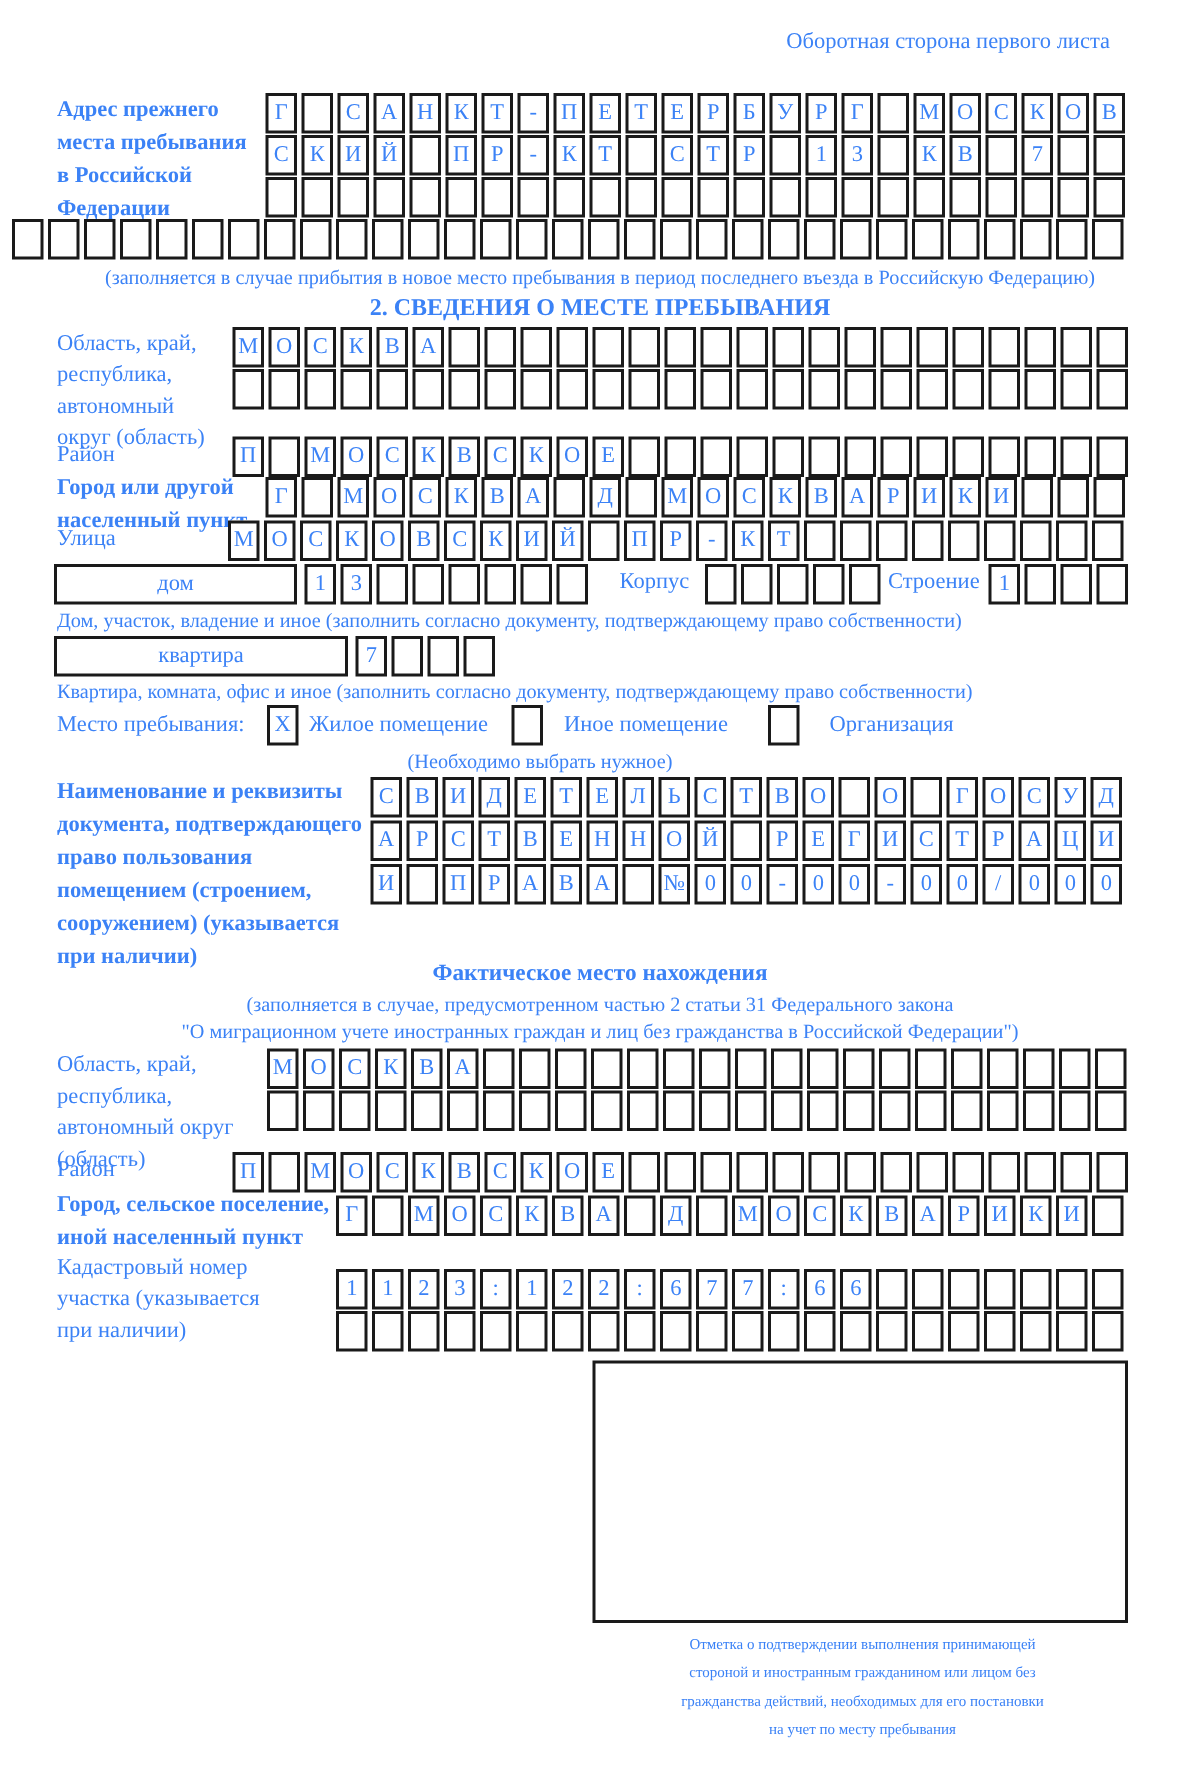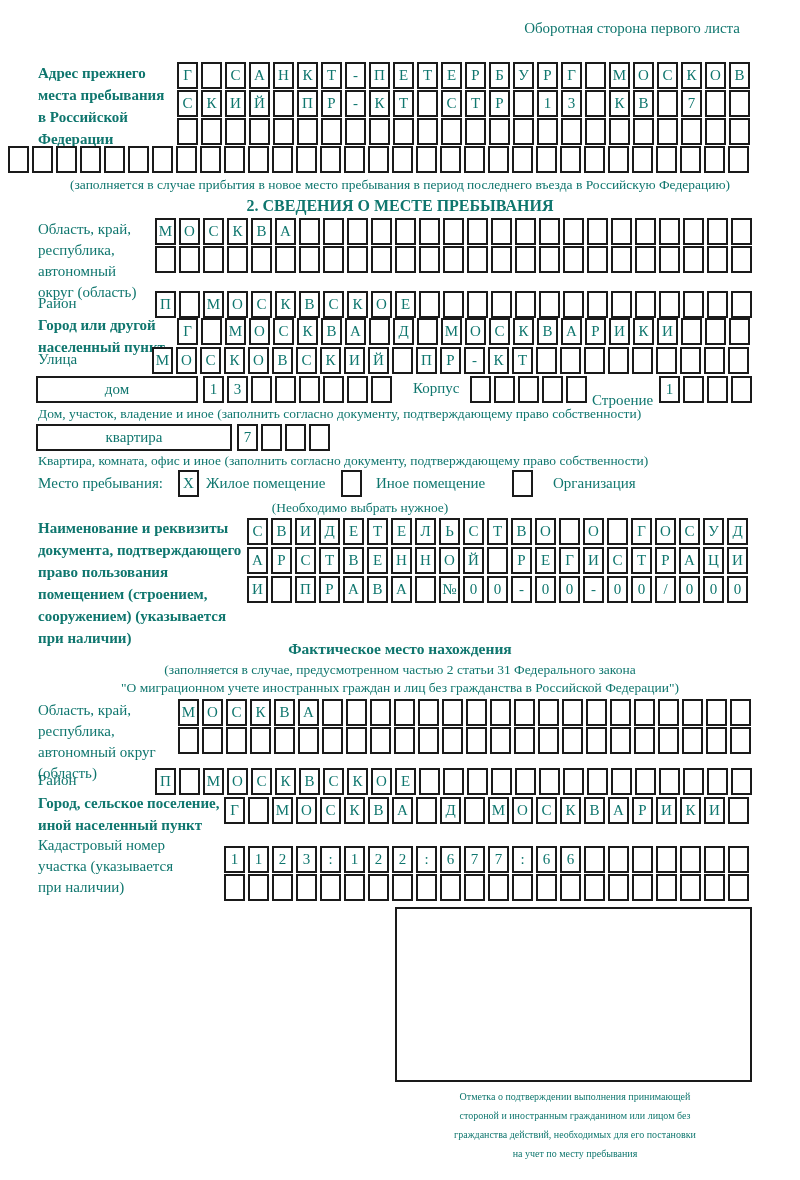--- a/index.html
+++ b/index.html
@@ -1,18 +1,18 @@
 <!DOCTYPE html>
 <html lang="ru"><head>
 <meta charset="utf-8">
 <title>Форма — оборотная сторона первого листа</title>
 <style>
   html,body{margin:0;padding:0;background:#fff;}
   .page{position:relative;width:800px;height:1180px;background:#fff;
-        font-family:"Liberation Serif",serif;color:#0f766e;overflow:hidden;}
+        font-family:"Liberation Serif",serif;color:#3b82f6;overflow:hidden;}
   .hdr{position:absolute;top:20px;right:60px;font-size:15px;}
   .lbl{position:absolute;font-size:15px;line-height:21px;}
   .lbl.lh22{line-height:22px;font-weight:bold;}
   .note{position:absolute;font-size:13.5px;text-align:right;}
   .center{left:0;width:100%;text-align:center;}
   .title{position:absolute;font-weight:bold;font-size:16px;}
   .cellrow{position:absolute;display:flex;gap:3px;}
   .cell{flex:0 0 21px;width:21px;height:27px;border:2px solid #1a1a1a;box-sizing:border-box;
         display:flex;align-items:center;justify-content:center;font-size:15px;background:#fff;}
   .widebox{position:absolute;height:27px;border:2px solid #1a1a1a;box-sizing:border-box;
@@ -313,21 +313,21 @@
       <span class="cell"></span>
     </div>
   <div class="inline-lbl" style="left:413px;top:380px;">Корпус</div>
   <div class="cellrow" style="left:470px;top:376px;">
       <span class="cell"></span>
       <span class="cell"></span>
       <span class="cell"></span>
       <span class="cell"></span>
       <span class="cell"></span>
     </div>
-  <div class="inline-lbl" style="left:592px;top:392px;">Строение</div>
+  <div class="inline-lbl" style="left:592px;top:380px;">Строение</div>
   <div class="cellrow" style="left:659px;top:376px;">
       <span class="cell">1</span>
       <span class="cell"></span>
       <span class="cell"></span>
       <span class="cell"></span>
     </div>
   <div class="note" style="left:38px;top:406px;">Дом, участок, владение и иное (заполнить согласно документу, подтверждающему право собственности)</div>
 
   <div class="widebox" style="left:36px;top:424px;width:196px;">
     <span>квартира</span>

